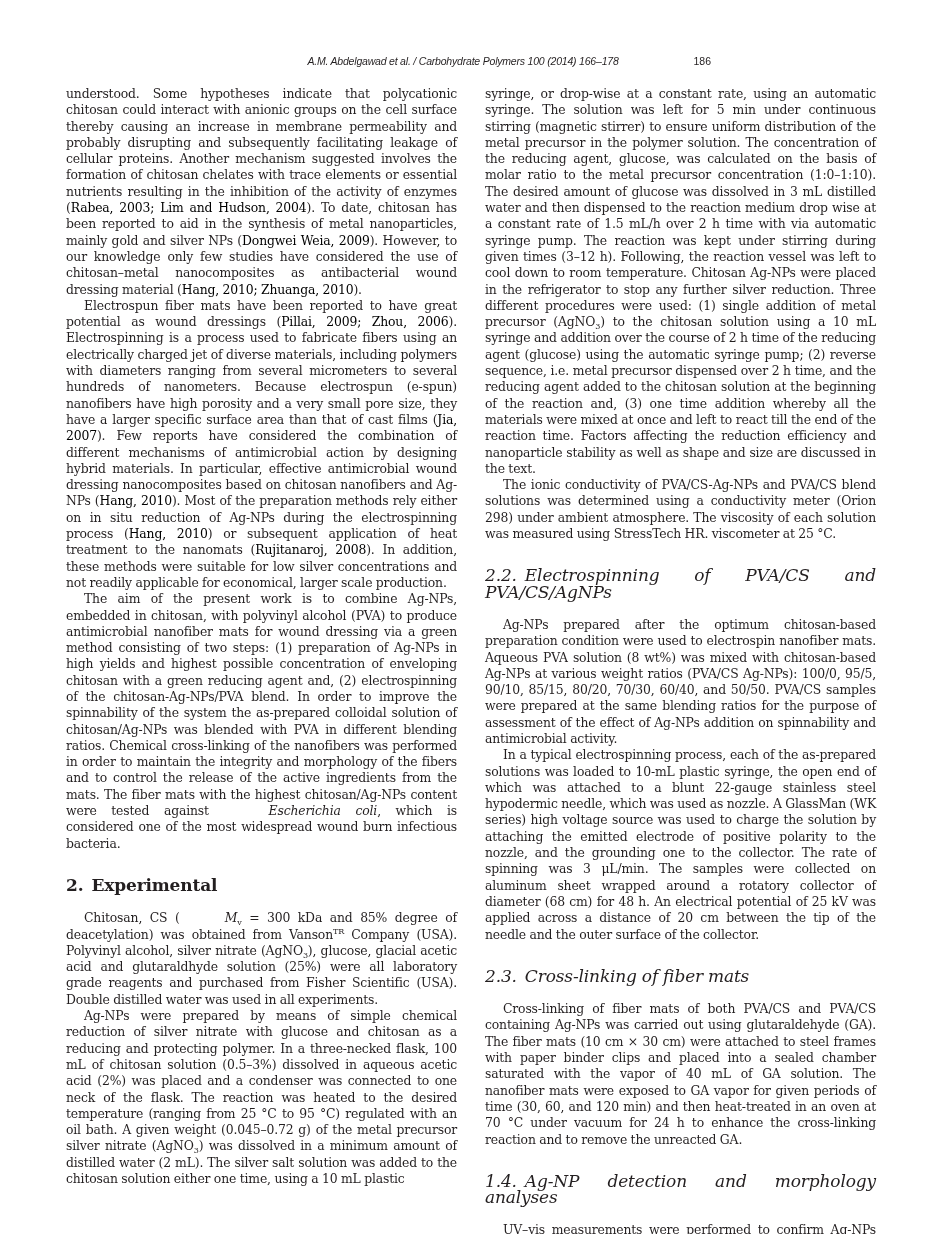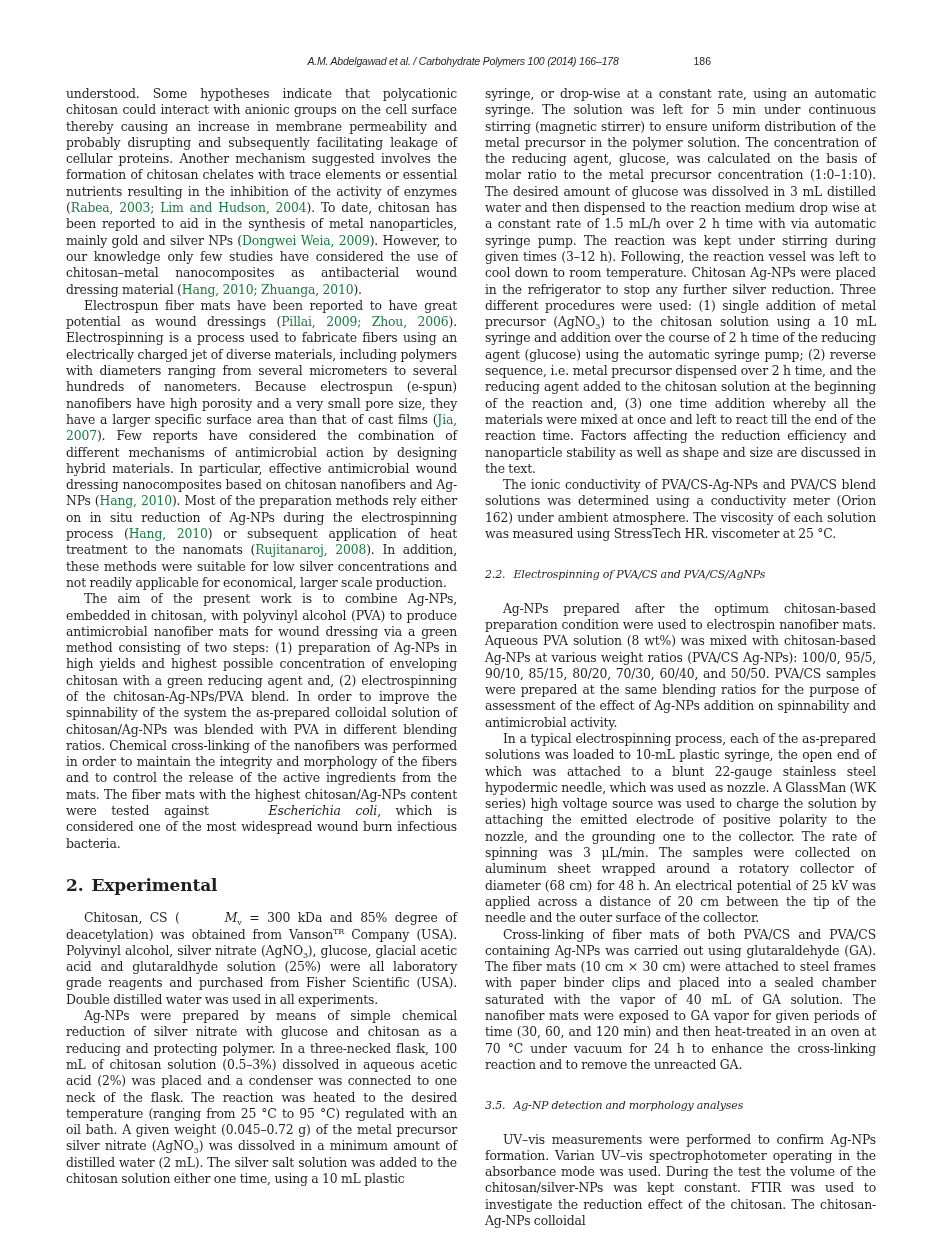--- a/index.html
+++ b/index.html
@@ -8,24 +8,24 @@
   .running-head { position:absolute; top:55px; left:0; width:761px; height:16px;
          font-family:"Liberation Sans", sans-serif; font-style:italic; font-size:10.5px; color:#231f20; }
   .running-head .title { position:absolute; left:0; width:926px; text-align:center; letter-spacing:-0.2px; }
   .running-head .pageno { position:absolute; right:50px; font-style:normal; }
   .col { position:absolute; top:86px; width:391px; font-size:12.4px; line-height:16.3px;
          text-align:justify; hyphens:manual; letter-spacing:-0.15px; word-spacing:-0.3px; }
   .col.left { left:66px; }
   .col.right { left:485px; }
   p { margin:0; text-indent:18px; }
   p.noindent { text-indent:0; }
-  .cite { color:#15803d; }
+  .cite { color:#000000; }
   h2.sec { font-size:17px; font-weight:bold; margin:25px 0 17px 0; line-height:16.3px; }
   h2.sec .num { margin-right:8px; }
-  h3.sub { font-size:11px; font-style:italic; font-weight:normal; margin:25px 0 17px 0; line-height:16.3px; }
+  h3.sub { font-size:17px; font-style:italic; font-weight:normal; margin:25px 0 17px 0; line-height:16.3px; }
   h3.sub .num { margin-right:8px; }
   sub, sup { font-size:8px; line-height:0; }
   i { font-style:italic;margin-left:45px; }
 </style>
 </head>
 <body>
 
 <div class="running-head">
   <span class="title">A.M. Abdelgawad et al. / Carbohydrate Polymers 100 (2014) 166–178</span>
   <span class="pageno">186</span>
@@ -42,26 +42,27 @@
 
   <p><span>Chitosan, CS (</span><i>M</i><sub>v</sub><span> = 300 kDa and 85% degree of deacetylation) was obtained from Vanson</span><sup>TR</sup><span> Company (USA). Polyvinyl alcohol, silver nitrate (AgNO</span><sub>3</sub><span>), glucose, glacial acetic acid and glutaraldhyde solution (25%) were all laboratory grade reagents and purchased from Fisher Scientific (USA). Double distilled water was used in all experiments.</span></p>
 
 
   <p><span>Ag-NPs were prepared by means of simple chemical reduction of silver nitrate with glucose and chitosan as a reducing and protecting polymer. In a three-necked flask, 100 mL of chitosan solution (0.5–3%) dissolved in aqueous acetic acid (2%) was placed and a condenser was connected to one neck of the flask. The reaction was heated to the desired temperature (ranging from 25 °C to 95 °C) regulated with an oil bath. A given weight (0.045–0.72 g) of the metal precursor silver nitrate (AgNO</span><sub>3</sub><span>) was dissolved in a minimum amount of distilled water (2 mL). The silver salt solution was added to the chitosan solution either one time, using a 10 mL plastic</span></p>
 </div>
 
 <div class="col right">
   <p class="noindent"><span>syringe, or drop-wise at a constant rate, using an automatic syringe. The solution was left for 5 min under continuous stirring (magnetic stirrer) to ensure uniform distribution of the metal precursor in the polymer solution. The concentration of the reducing agent, glucose, was calculated on the basis of molar ratio to the metal precursor concentration (1:0–1:10). The desired amount of glucose was dissolved in 3 mL distilled water and then dispensed to the reaction medium drop wise at a constant rate of 1.5 mL/h over 2 h time with via automatic syringe pump. The reaction was kept under stirring during given times (3–12 h). Following, the reaction vessel was left to cool down to room temperature. Chitosan Ag-NPs were placed in the refrigerator to stop any further silver reduction. Three different procedures were used: (1) single addition of metal precursor (AgNO</span><sub>3</sub><span>) to the chitosan solution using a 10 mL syringe and addition over the course of 2 h time of the reducing agent (glucose) using the automatic syringe pump; (2) reverse sequence, i.e. metal precursor dispensed over 2 h time, and the reducing agent added to the chitosan solution at the beginning of the reaction and, (3) one time addition whereby all the materials were mixed at once and left to react till the end of the reaction time. Factors affecting the reduction efficiency and nanoparticle stability as well as shape and size are discussed in the text.</span></p>
 
-  <p>The ionic conductivity of PVA/CS-Ag-NPs and PVA/CS blend solutions was determined using a conductivity meter (Orion 162) under ambient atmosphere. The viscosity of each solution was measured using StressTech HR. viscometer at 25 °C.</p>
+  <p>The ionic conductivity of PVA/CS-Ag-NPs and PVA/CS blend solutions was determined using a conductivity meter (Orion 298) under ambient atmosphere. The viscosity of each solution was measured using StressTech HR. viscometer at 25 °C.</p>
 
   <h3 class="sub"><span class="num">2.2.</span><span>Electrospinning of PVA/CS and PVA/CS/AgNPs</span></h3>
 
   <p>Ag-NPs prepared after the optimum chitosan-based preparation condition were used to electrospin nanofiber mats. Aqueous PVA solution (8 wt%) was mixed with chitosan-based Ag-NPs at various weight ratios (PVA/CS Ag-NPs): 100/0, 95/5, 90/10, 85/15, 80/20, 70/30, 60/40, and 50/50. PVA/CS samples were prepared at the same blending ratios for the purpose of assessment of the effect of Ag-NPs addition on spinnability and antimicrobial activity.</p>
   <p>In a typical electrospinning process, each of the as-prepared solutions was loaded to 10-mL plastic syringe, the open end of which was attached to a blunt 22-gauge stainless steel hypodermic needle, which was used as nozzle. A GlassMan (WK series) high voltage source was used to charge the solution by attaching the emitted electrode of positive polarity to the nozzle, and the grounding one to the collector. The rate of spinning was 3 μL/min. The samples were collected on aluminum sheet wrapped around a rotatory collector of diameter (68 cm) for 48 h. An electrical potential of 25 kV was applied across a distance of 20 cm between the tip of the needle and the outer surface of the collector.</p>
 
+  <h3 class="sub"><span class="num">2.3.</span><span>Cross-linking of fiber mats</span></h3>
 
   <p>Cross-linking of fiber mats of both PVA/CS and PVA/CS containing Ag-NPs was carried out using glutaraldehyde (GA). The fiber mats (10 cm × 30 cm) were attached to steel frames with paper binder clips and placed into a sealed chamber saturated with the vapor of 40 mL of GA solution. The nanofiber mats were exposed to GA vapor for given periods of time (30, 60, and 120 min) and then heat-treated in an oven at 70 °C under vacuum for 24 h to enhance the cross-linking reaction and to remove the unreacted GA.</p>
 
-  <h3 class="sub"><span class="num">3.5.</span><span>Ag-NP detection and morphology analyses</span></h3>
+  <h3 class="sub"><span class="num">1.4.</span><span>Ag-NP detection and morphology analyses</span></h3>
 
   <p>UV–vis measurements were performed to confirm Ag-NPs formation. Varian UV–vis spectrophotometer operating in the absorbance mode was used. During the test the volume of the chitosan/silver-NPs was kept constant. FTIR was used to investigate the reduction effect of the chitosan. The chitosan-Ag-NPs colloidal</p>
 </div>
 
 </body></html>

